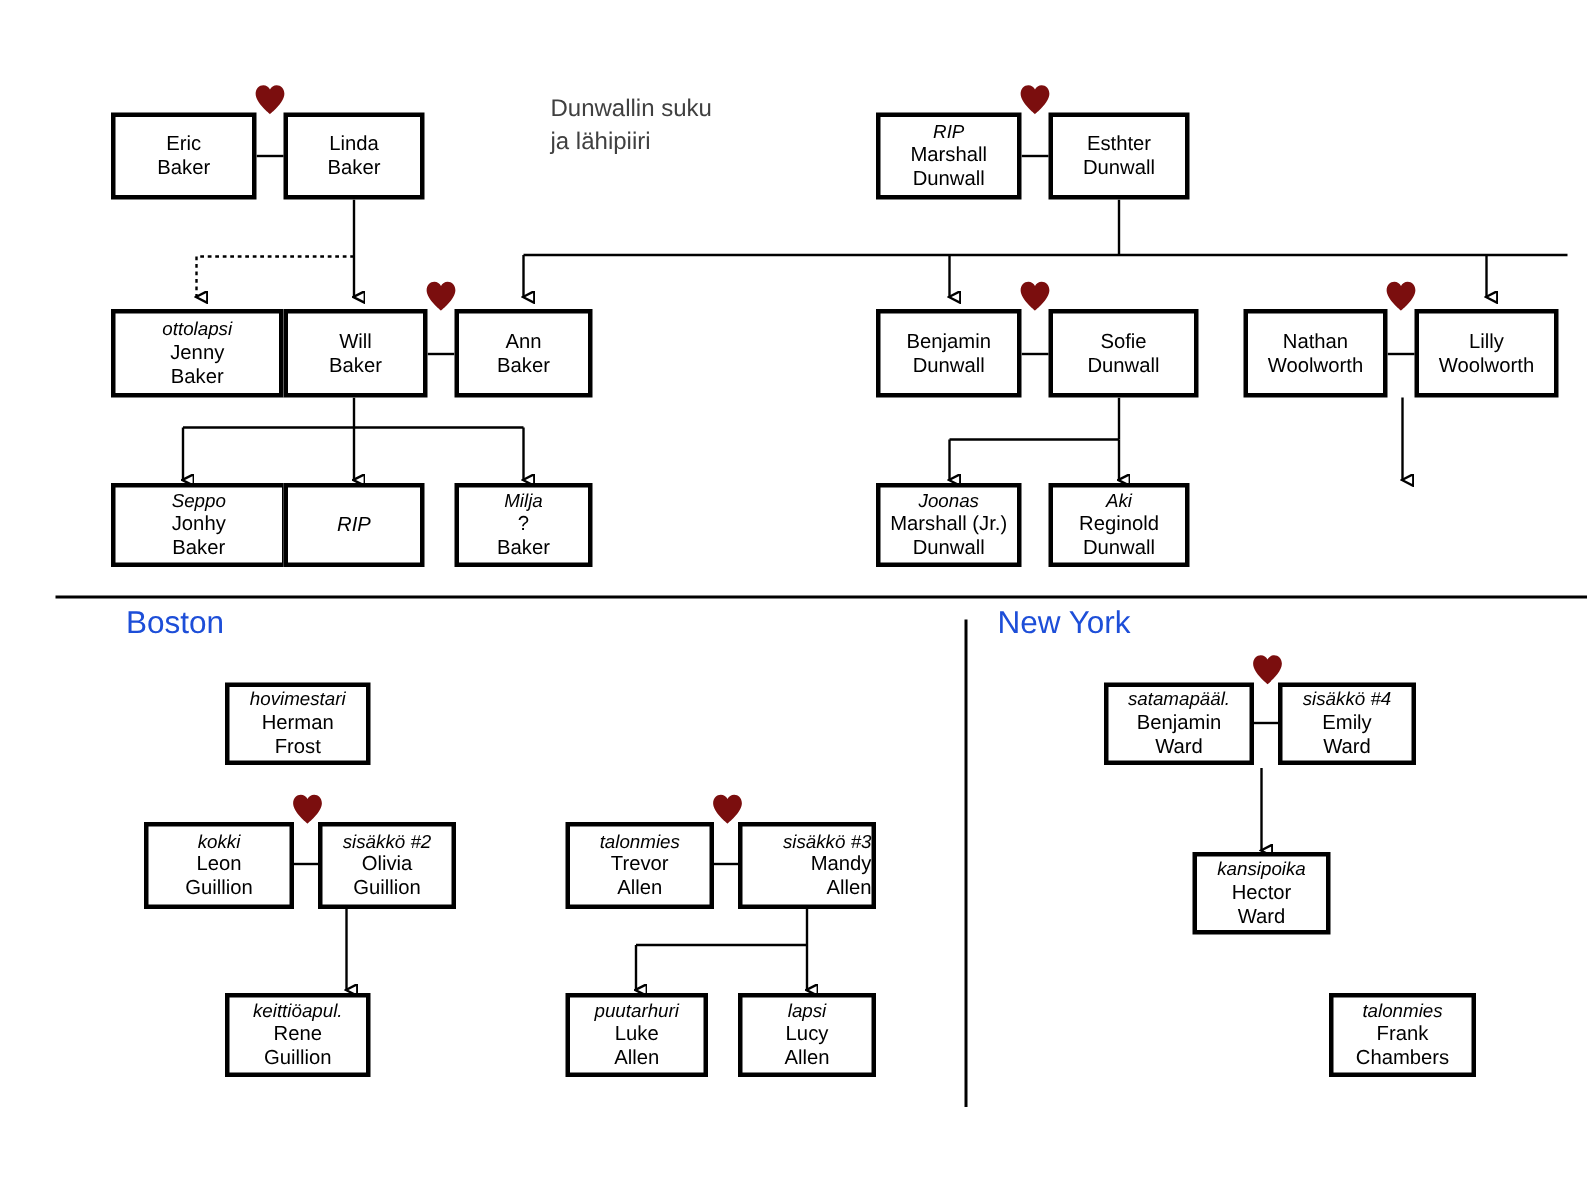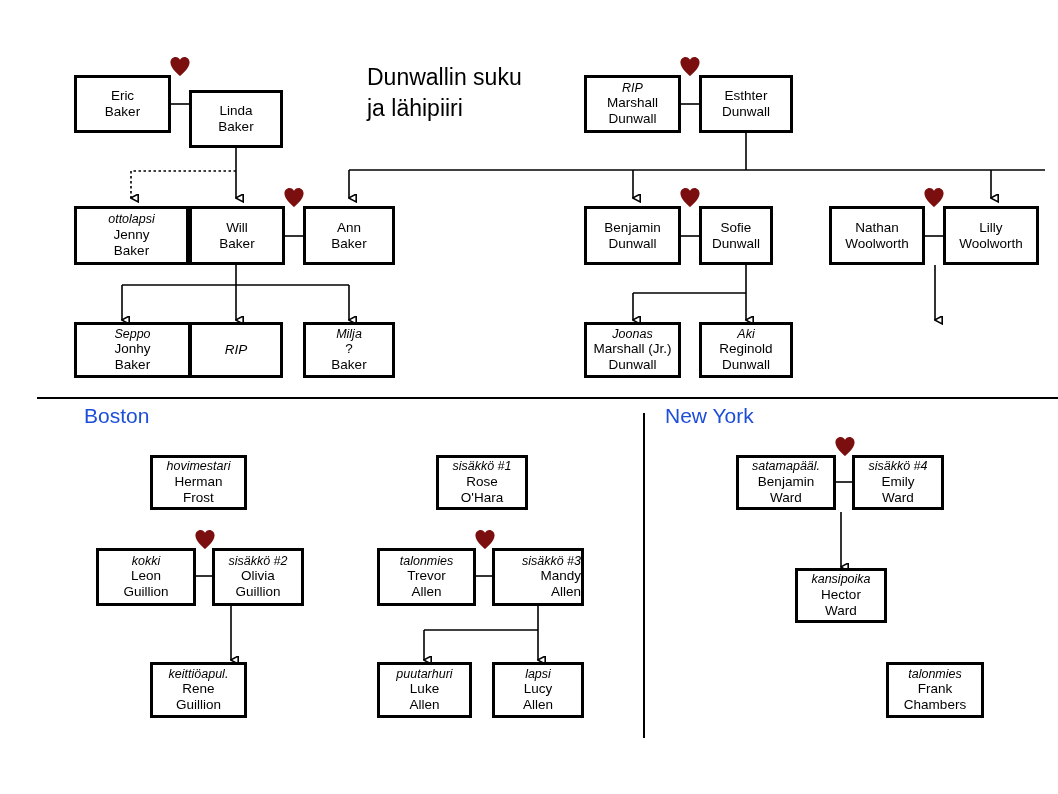--- a/index.html
+++ b/index.html
@@ -42,23 +42,23 @@
   .node .nm {
     font-style: normal;
     font-size: 13.5px;
     white-space: nowrap;
   }
   .node.rip-only .nm {
     font-style: italic;
   }
   .title {
     position: absolute;
-    font-size: 23px;
+    font-size: 16px;
     line-height: 1.35;
-    color: #000000;
+    color: #404040;
     white-space: pre-line;
     z-index: 6;
   }
   .region-label {
     position: absolute;
     font-size: 21px;
     color: #1d4ed8;
     z-index: 6;
   }
   .hrule {
@@ -159,21 +159,21 @@
   </svg>
 
   <div class="title" style="left:367px; top:62px;">Dunwallin suku
 ja lähipiiri</div>
 
   <div class="node" style="left:74px; top:75px; width:97px; height:58px;">
     <span class="nm">Eric</span>
     <span class="nm">Baker</span>
   </div>
 
-  <div class="node" style="left:189px; top:90px; width:94px; height:58px;">
+  <div class="node" style="left:189px; top:75px; width:94px; height:58px;">
     <span class="nm">Linda</span>
     <span class="nm">Baker</span>
   </div>
 
   <div class="node" style="left:584px; top:75px; width:97px; height:58px;">
     <span class="role">RIP</span>
     <span class="nm">Marshall</span>
     <span class="nm">Dunwall</span>
   </div>
 
@@ -196,21 +196,21 @@
   <div class="node" style="left:303px; top:206px; width:92px; height:59px;">
     <span class="nm">Ann</span>
     <span class="nm">Baker</span>
   </div>
 
   <div class="node" style="left:584px; top:206px; width:97px; height:59px;">
     <span class="nm">Benjamin</span>
     <span class="nm">Dunwall</span>
   </div>
 
-  <div class="node" style="left:699px; top:206px; width:74px; height:59px;">
+  <div class="node" style="left:699px; top:206px; width:100px; height:59px;">
     <span class="nm">Sofie</span>
     <span class="nm">Dunwall</span>
   </div>
 
   <div class="node" style="left:829px; top:206px; width:96px; height:59px;">
     <span class="nm">Nathan</span>
     <span class="nm">Woolworth</span>
   </div>
 
   <div class="node" style="left:943px; top:206px; width:96px; height:59px;">
@@ -252,25 +252,20 @@
 
   <div class="region-label" style="left:84px; top:404px;">Boston</div>
   <div class="region-label" style="left:665px; top:404px;">New York</div>
 
   <div class="node" style="left:150px; top:455px; width:97px; height:55px;text-align:right;">
     <span class="role">hovimestari</span>
     <span class="nm">Herman</span>
     <span class="nm">Frost</span>
   </div>
 
-  <div class="node" style="left:436px; top:455px; width:92px; height:55px;">
-    <span class="role">sisäkkö #1</span>
-    <span class="nm">Rose</span>
-    <span class="nm">O'Hara</span>
-  </div>
 
   <div class="node" style="left:96px; top:548px; width:100px; height:58px;">
     <span class="role">kokki</span>
     <span class="nm">Leon</span>
     <span class="nm">Guillion</span>
   </div>
 
   <div class="node" style="left:212px; top:548px; width:92px; height:58px;">
     <span class="role">sisäkkö #2</span>
     <span class="nm">Olivia</span>

